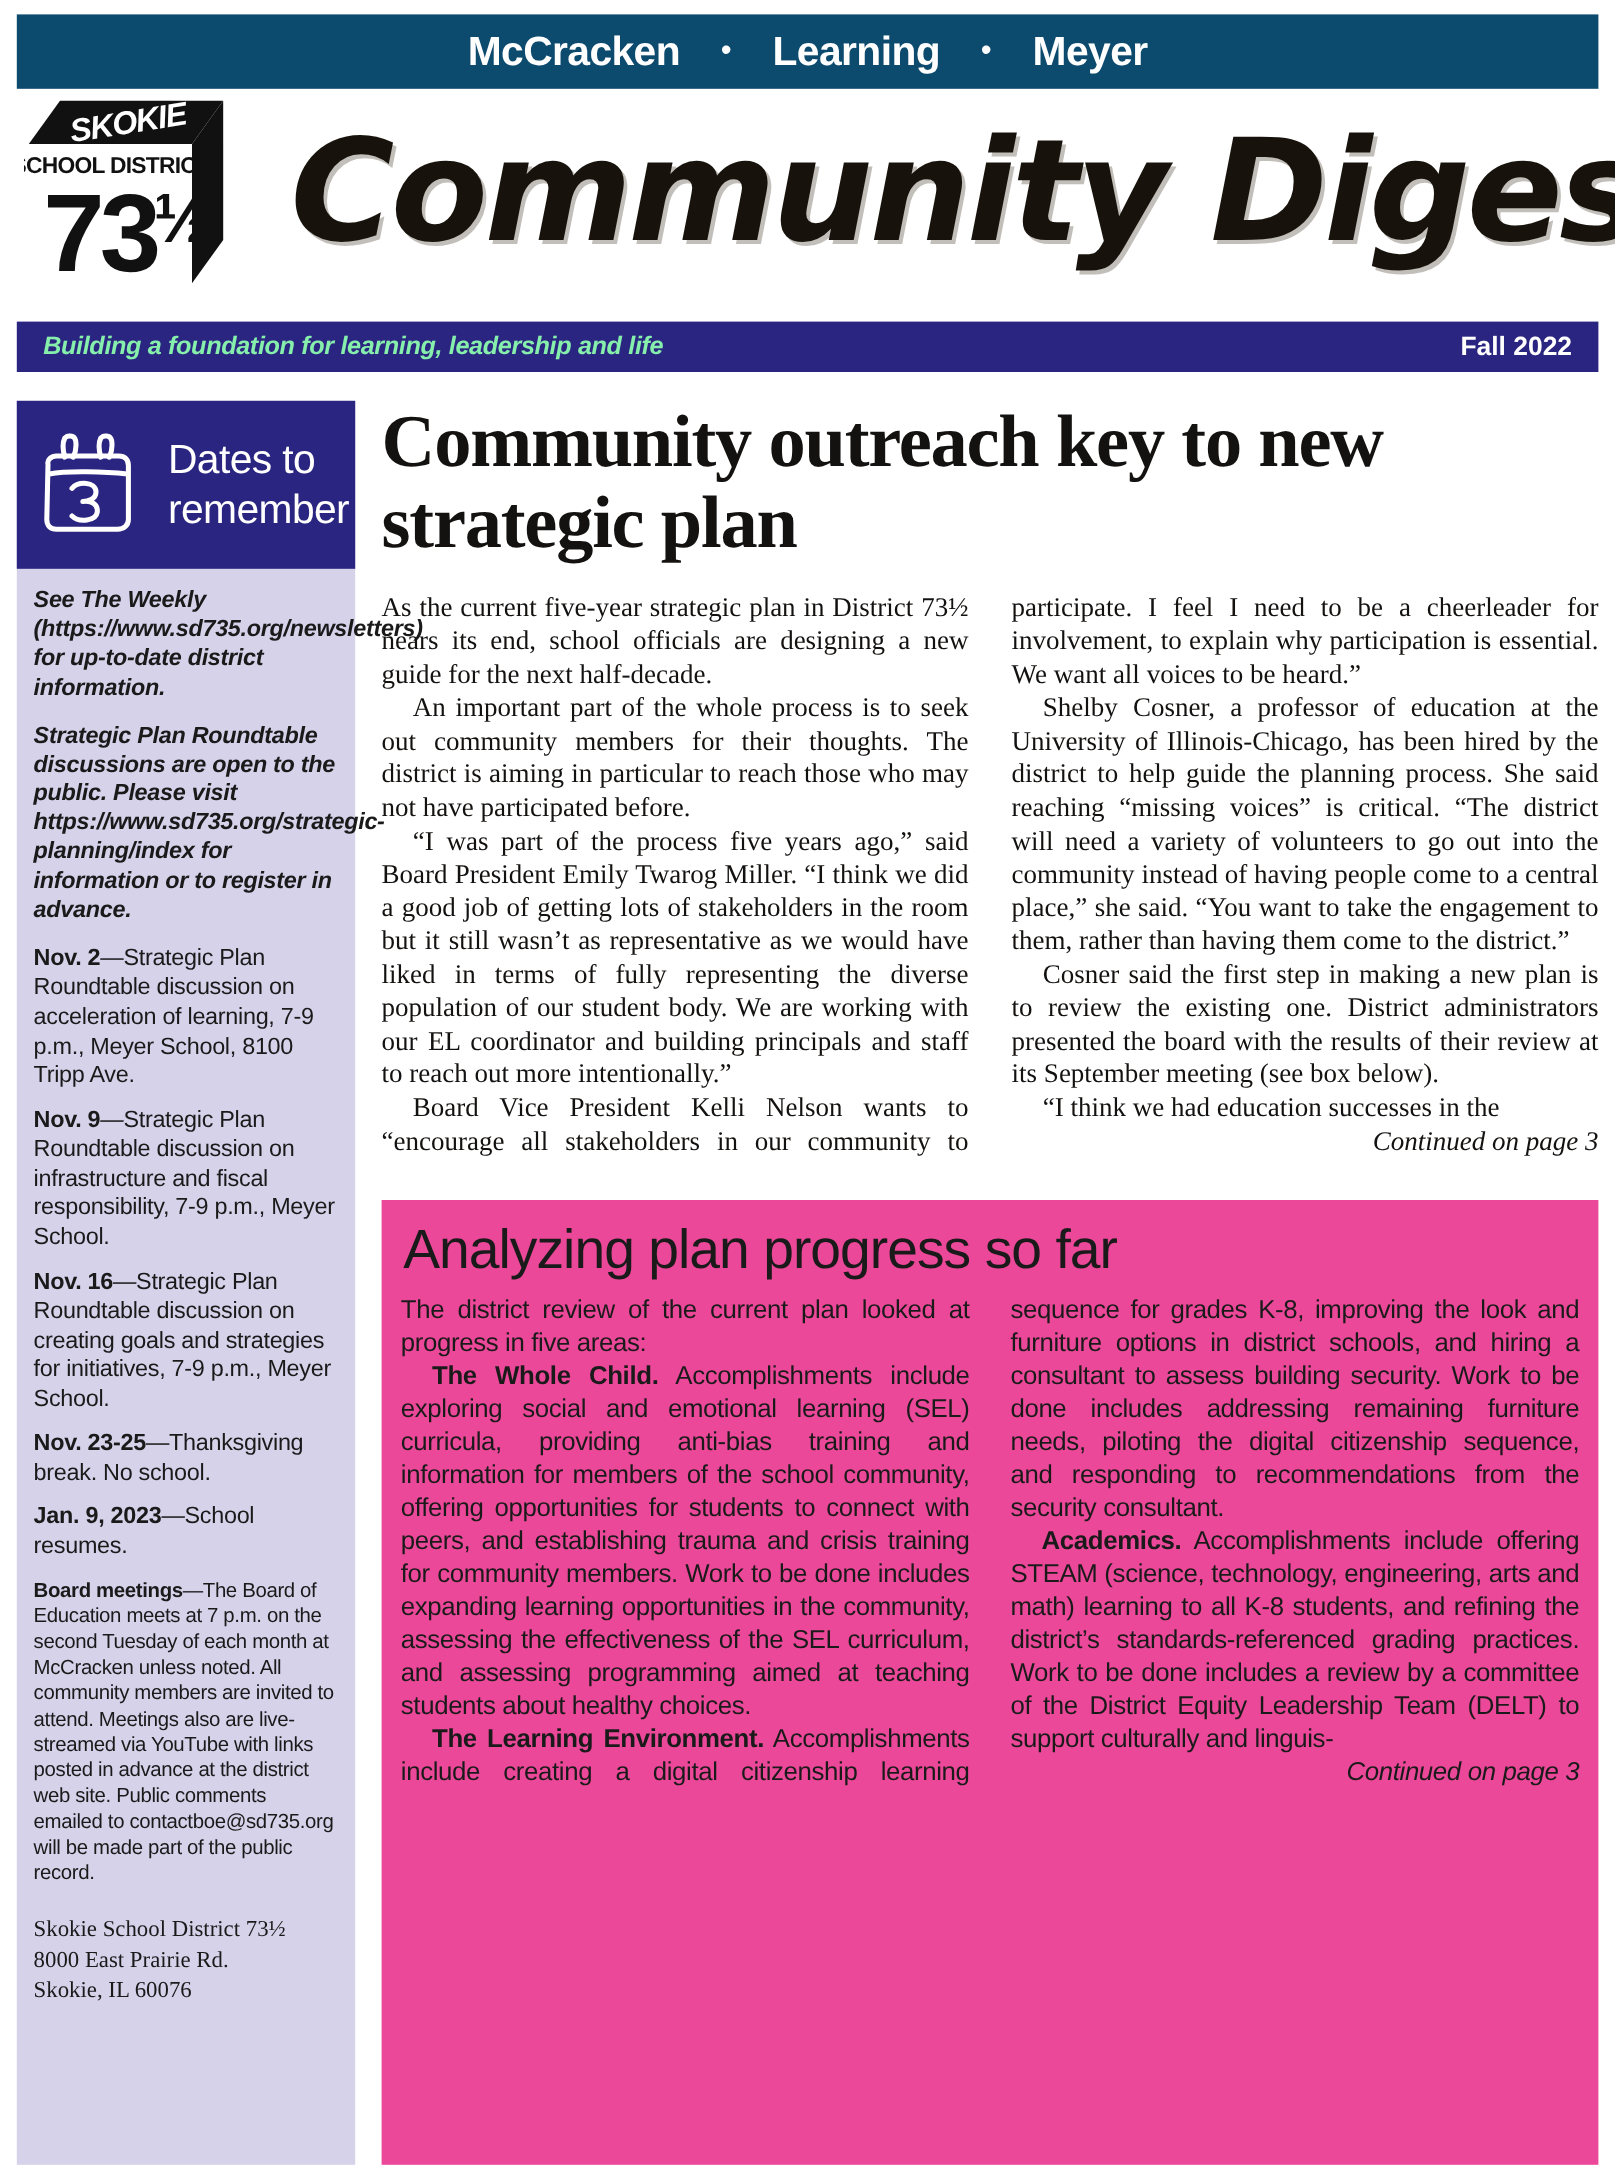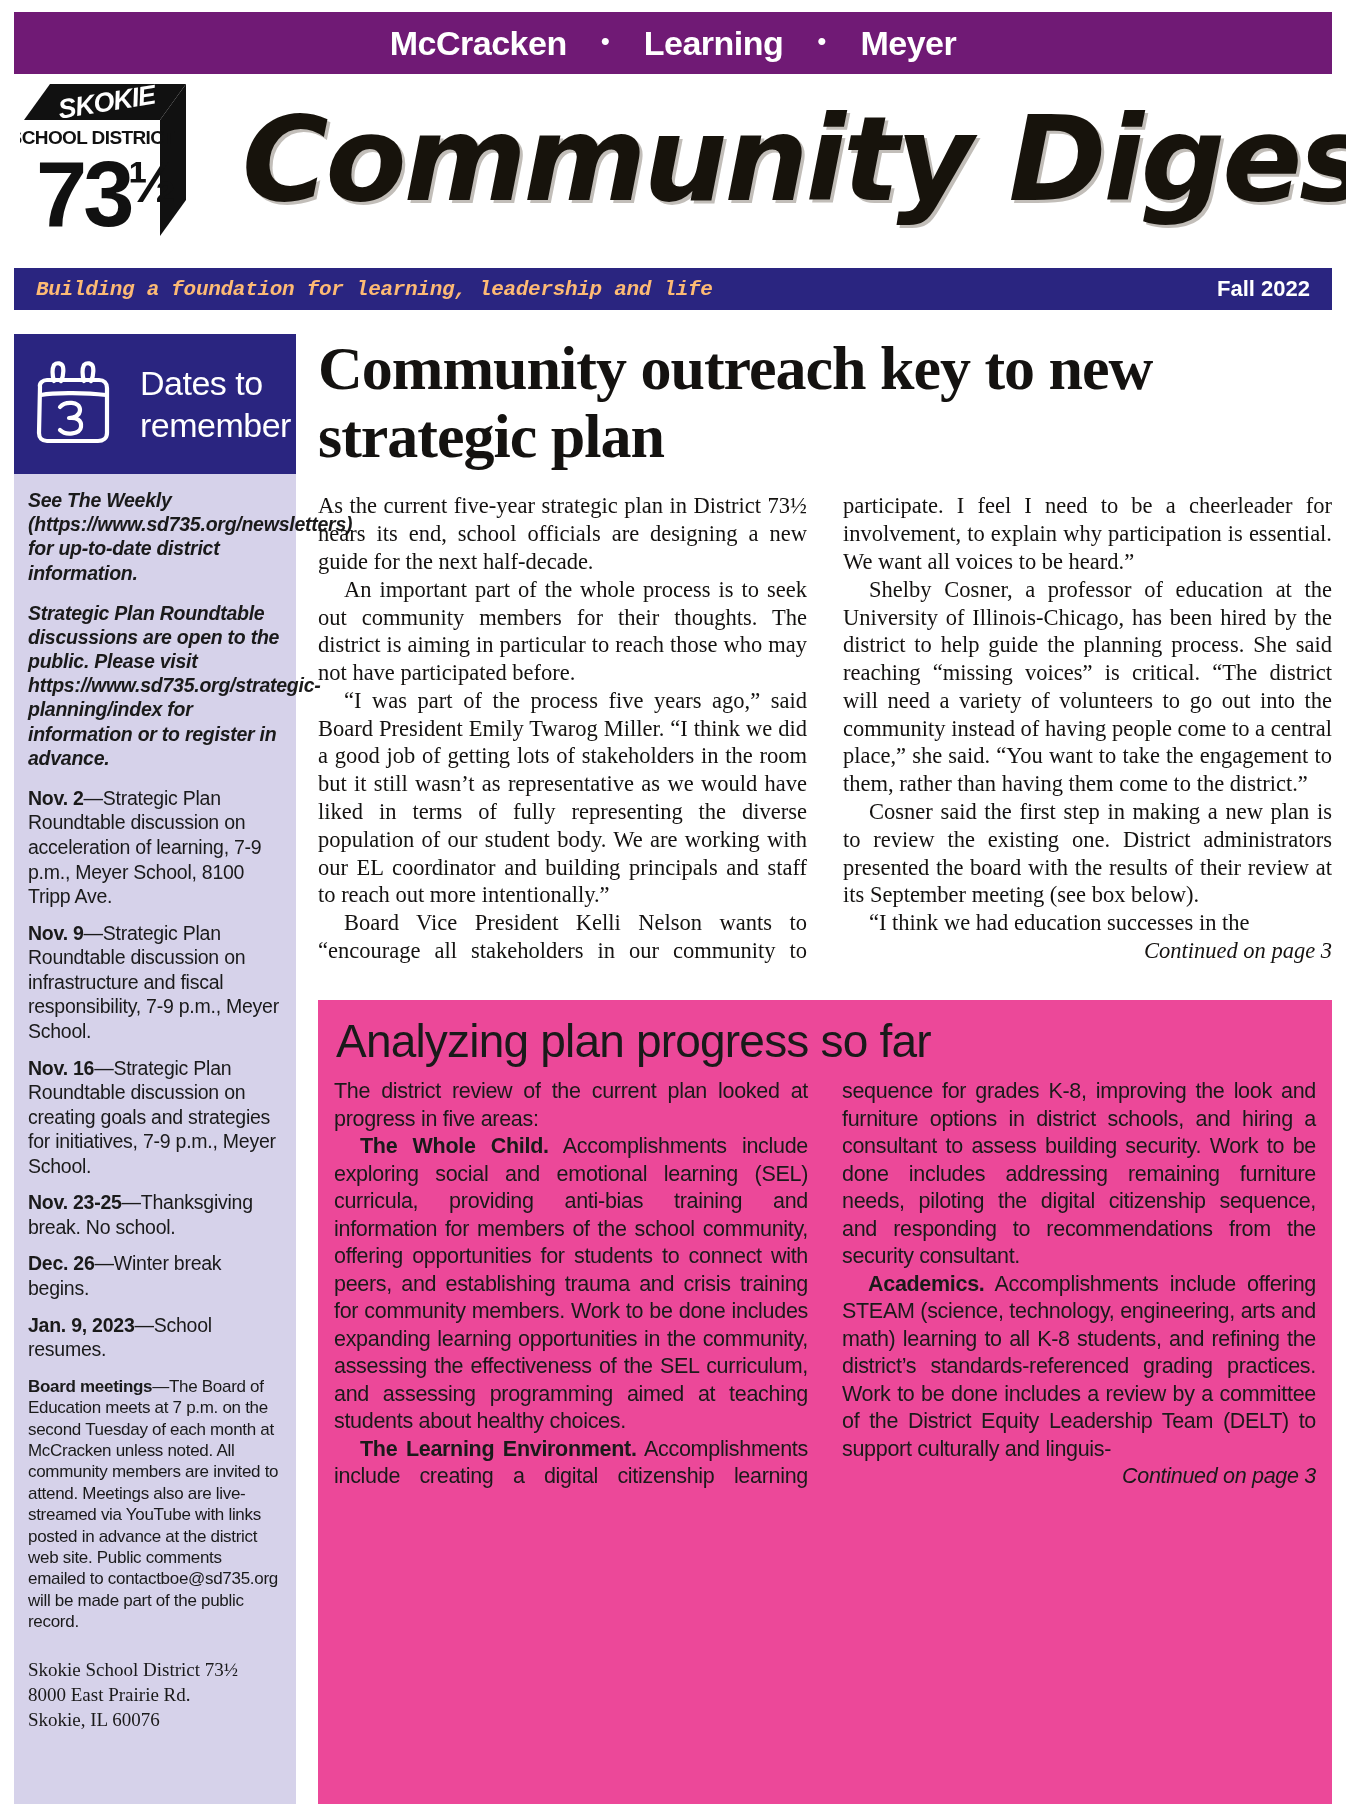--- a/index.html
+++ b/index.html
@@ -11,21 +11,21 @@
     width: 1346px; height: 1816px;
     position: relative;
     font-family: "Liberation Sans", sans-serif;
     overflow: hidden;
   }
 
   
   .schools-bar {
     position: absolute; left: 14px; top: 12px;
     width: 1318px; height: 62px;
-    background: #701a75;
+    background: #0c4a6e;
     display: flex; align-items: center; justify-content: center;
     gap: 0;
   }
   .school-name {
     color: #ffffff;
     font-family: "Liberation Sans", sans-serif;
     font-weight: bold;
     font-size: 34px;
     letter-spacing: -0.5px;
     padding: 0 34px;
@@ -63,22 +63,22 @@
 
   
   .tagline-bar {
     position: absolute; left: 14px; top: 268px;
     width: 1318px; height: 42px;
     background: #2a2580;
     display: flex; align-items: center; justify-content: space-between;
     padding: 0 22px;
   }
   .tagline-text {
-    color: #fdba74;
-    font-family: Liberation Mono, monospace;
+    color: #86efac;
+    font-family: Liberation Sans, sans-serif;
     font-weight: bold; font-style: italic;
     font-size: 21px;
     letter-spacing: -0.3px;
   }
   .issue-date {
     color: #ffffff;
     font-family: "Liberation Sans", sans-serif;
     font-weight: bold;
     font-size: 22px;
   }
@@ -283,21 +283,20 @@
   </div>
 
   <div class="sidebar-body">
     <p class="sb-intro">See The Weekly (https://www.sd735.org/newsletters) for up-to-date district information.</p>
     <p class="sb-intro">Strategic Plan Roundtable discussions are open to the public. Please visit https://www.sd735.org/strategic-planning/index for information or to register in advance.</p>
 
     <p class="sb-event"><b>Nov. 2</b><span>—</span><span>Strategic Plan Roundtable discussion on acceleration of learning, 7-9 p.m., Meyer School, 8100 Tripp Ave.</span></p>
     <p class="sb-event"><b>Nov. 9</b><span>—</span><span>Strategic Plan Roundtable discussion on infrastructure and fiscal responsibility, 7-9 p.m., Meyer School.</span></p>
     <p class="sb-event"><b>Nov. 16</b><span>—</span><span>Strategic Plan Roundtable discussion on creating goals and strategies for initiatives, 7-9 p.m., Meyer School.</span></p>
     <p class="sb-event"><b>Nov. 23-25</b><span>—</span><span>Thanksgiving break. No school.</span></p>
-    <p class="sb-event"><b>Dec. 26</b><span>—</span><span>Winter break begins.</span></p>
     <p class="sb-event"><b>Jan. 9, 2023</b><span>—</span><span>School resumes.</span></p>
 
     <p class="sb-para"><b>Board meetings</b><span>—</span><span>The Board of Education meets at 7 p.m. on the second Tuesday of each month at McCracken unless noted. All community members are invited to attend. Meetings also are live-streamed via YouTube with links posted in advance at the district web site. Public comments emailed to contactboe@sd735.org will be made part of the public record.</span></p>
 
     <div class="sb-address">
       <div>Skokie School District 73½</div>
       <div>8000 East Prairie Rd.</div>
       <div>Skokie, IL 60076</div>
 
     </div>

